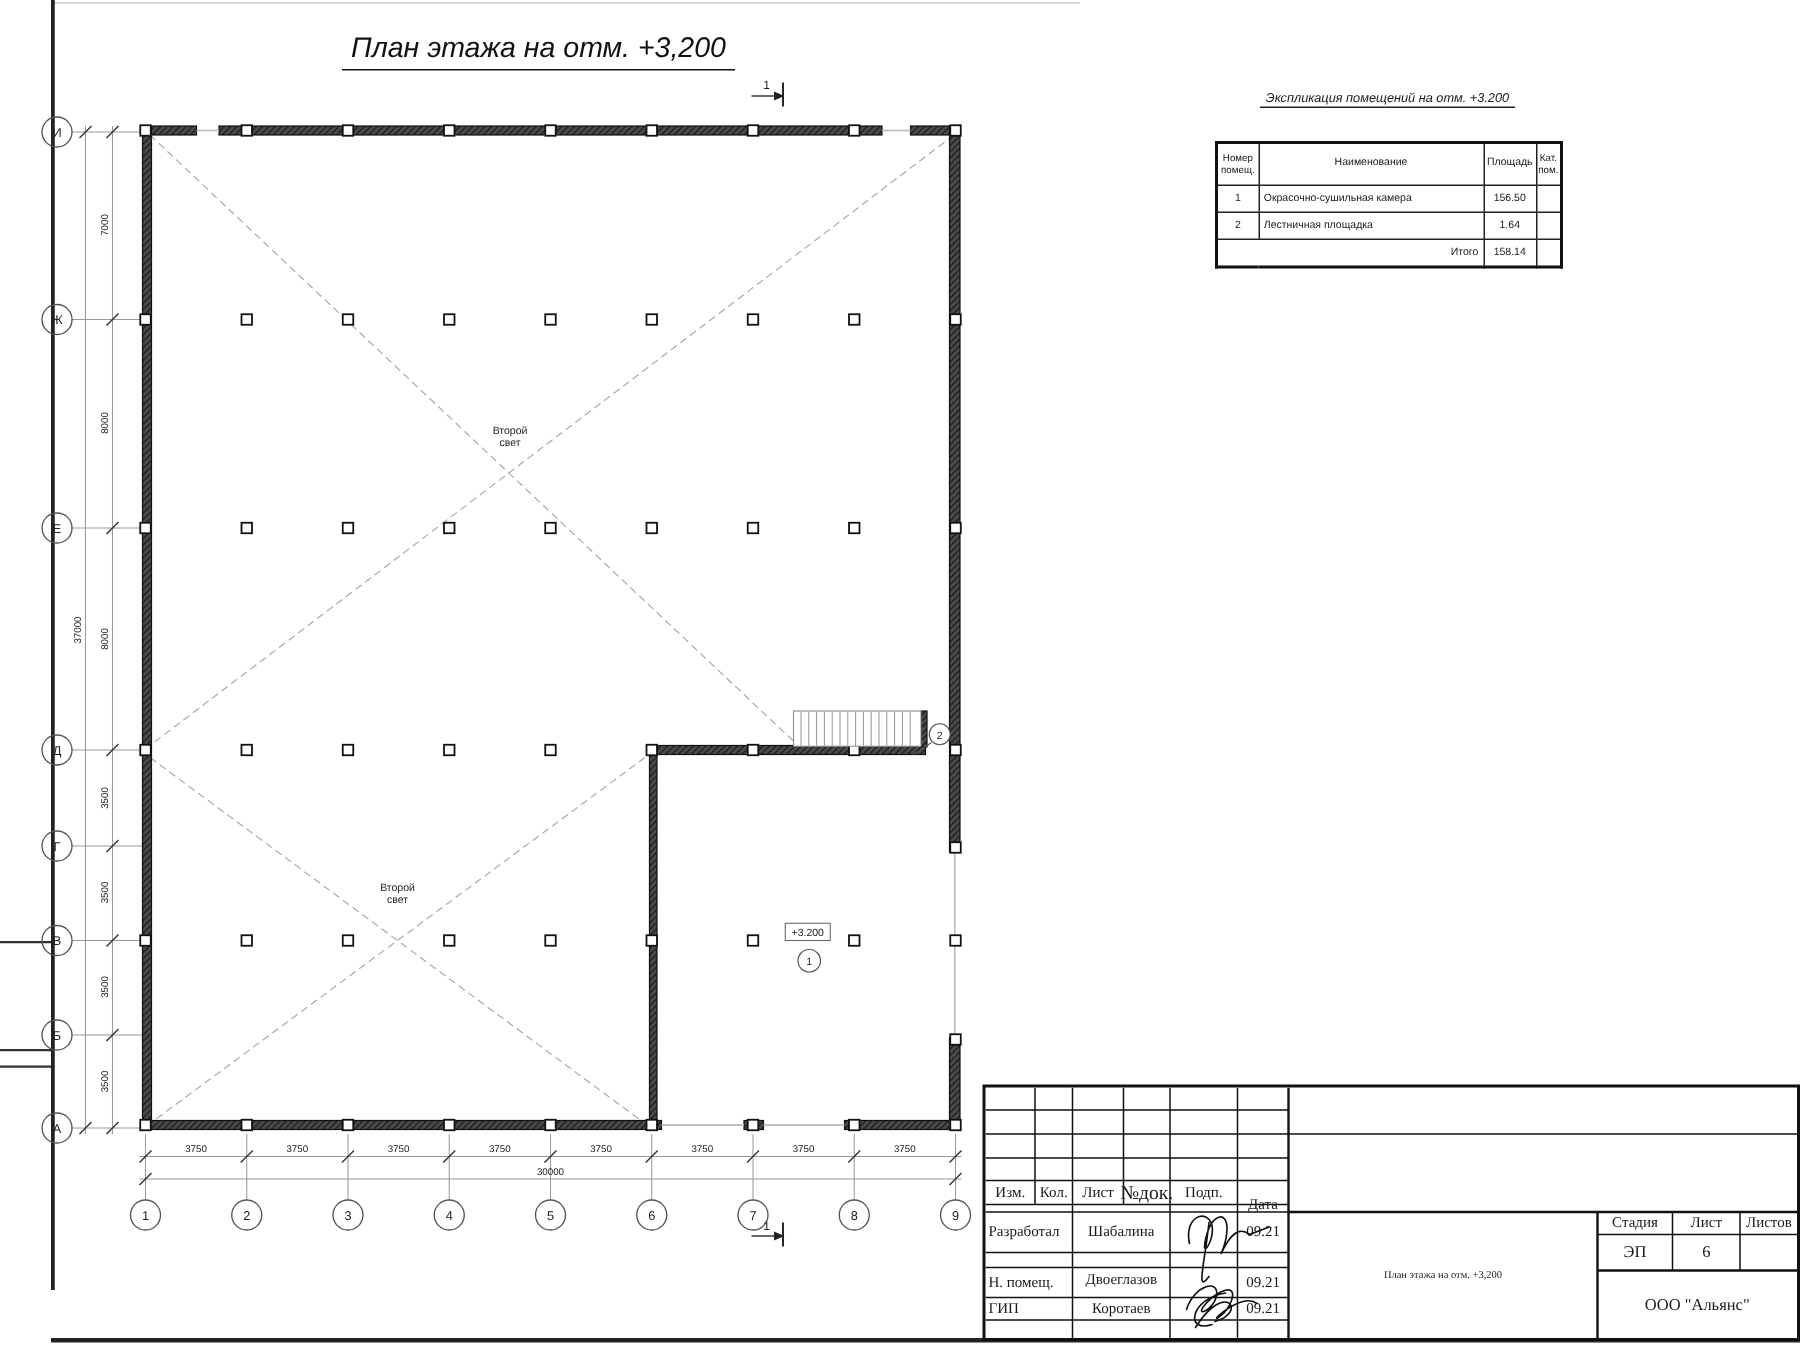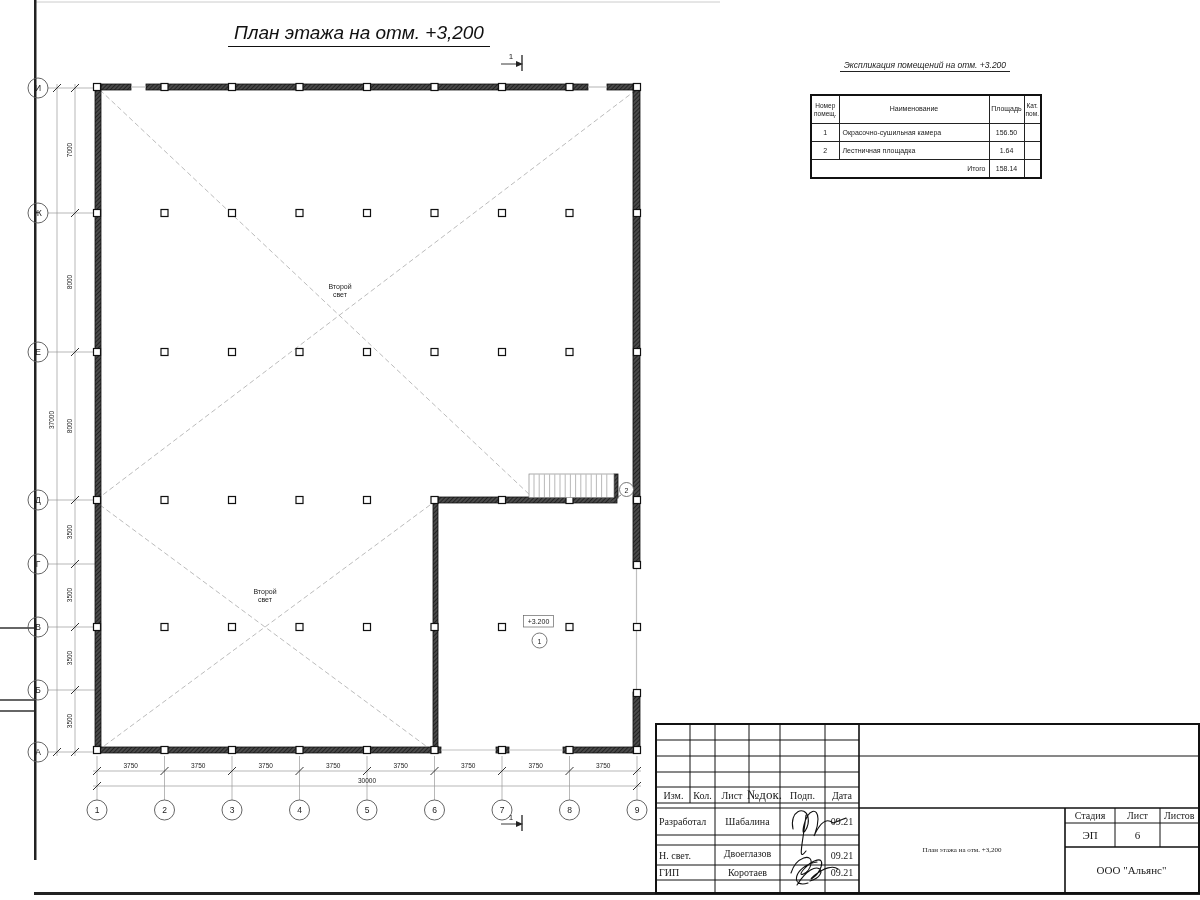--- a/index.html
+++ b/index.html
@@ -371,26 +371,26 @@
       <path d="M136,104 C132,86 148,80 151,92 C153,102 143,116 147,100 C151,84 161,82 161,94 C161,106 153,118 160,105 C166,95 171,94 176,98 L189,93 M149,90 C146,118 140,138 149,126"></path>
       <path d="M134,148 C139,132 156,127 154,139 C152,149 138,154 147,144 C155,135 168,130 164,142 C160,153 148,158 158,150 C167,143 176,140 181,144 M151,158 C133,164 136,141 160,137 M140,160 C160,128 175,150 153,156"></path>
     </g>
   </svg>
 
   <div class="t fs10" style="left:0;top:62px;width:33px;height:16px">Изм.</div>
   <div class="t fs10" style="left:33px;top:62px;width:25px;height:16px">Кол.</div>
   <div class="t fs10" style="left:58px;top:62px;width:34px;height:16px">Лист</div>
   <div class="t fs75" style="left:92px;top:62px;width:31px;height:16px">№док.</div>
   <div class="t fs10" style="left:123px;top:62px;width:45px;height:16px">Подп.</div>
-  <div class="t fs10" style="left:168px;top:62px;width:34px;height:16px">Дата</div>
+  <div class="t fs10" style="left:168px;top:62px;width:34px;height:32px">Дата</div>
 
   <div class="t fs8" style="left:2px;top:83px;width:54px;height:27px;justify-content:flex-start">Разработал</div>
   <div class="t fs8" style="left:58px;top:83px;width:65px;height:27px">Шабалина</div>
   <div class="t fs8" style="left:168px;top:83px;width:34px;height:27px">09.21</div>
-  <div class="t fs8" style="left:2px;top:120px;width:54px;height:20px;justify-content:flex-start">Н. свет.</div>
+  <div class="t fs8" style="left:2px;top:120px;width:54px;height:20px;justify-content:flex-start">Н. помещ.</div>
   <div class="t fs8" style="left:58px;top:120px;width:65px;height:16px">Двоеглазов</div>
   <div class="t fs8" style="left:168px;top:120px;width:34px;height:20px">09.21</div>
   <div class="t fs8" style="left:2px;top:140px;width:54px;height:15px;justify-content:flex-start">ГИП</div>
   <div class="t fs8" style="left:58px;top:140px;width:65px;height:15px">Коротаев</div>
   <div class="t fs8" style="left:168px;top:140px;width:34px;height:15px">09.21</div>
 
   <div class="t fs7" style="left:202px;top:83px;width:206px;height:84px">План этажа на отм. +3,200</div>
 
   <div class="t fs10" style="left:408px;top:83px;width:50px;height:15px">Стадия</div>
   <div class="t fs10" style="left:458px;top:83px;width:45px;height:15px">Лист</div>

